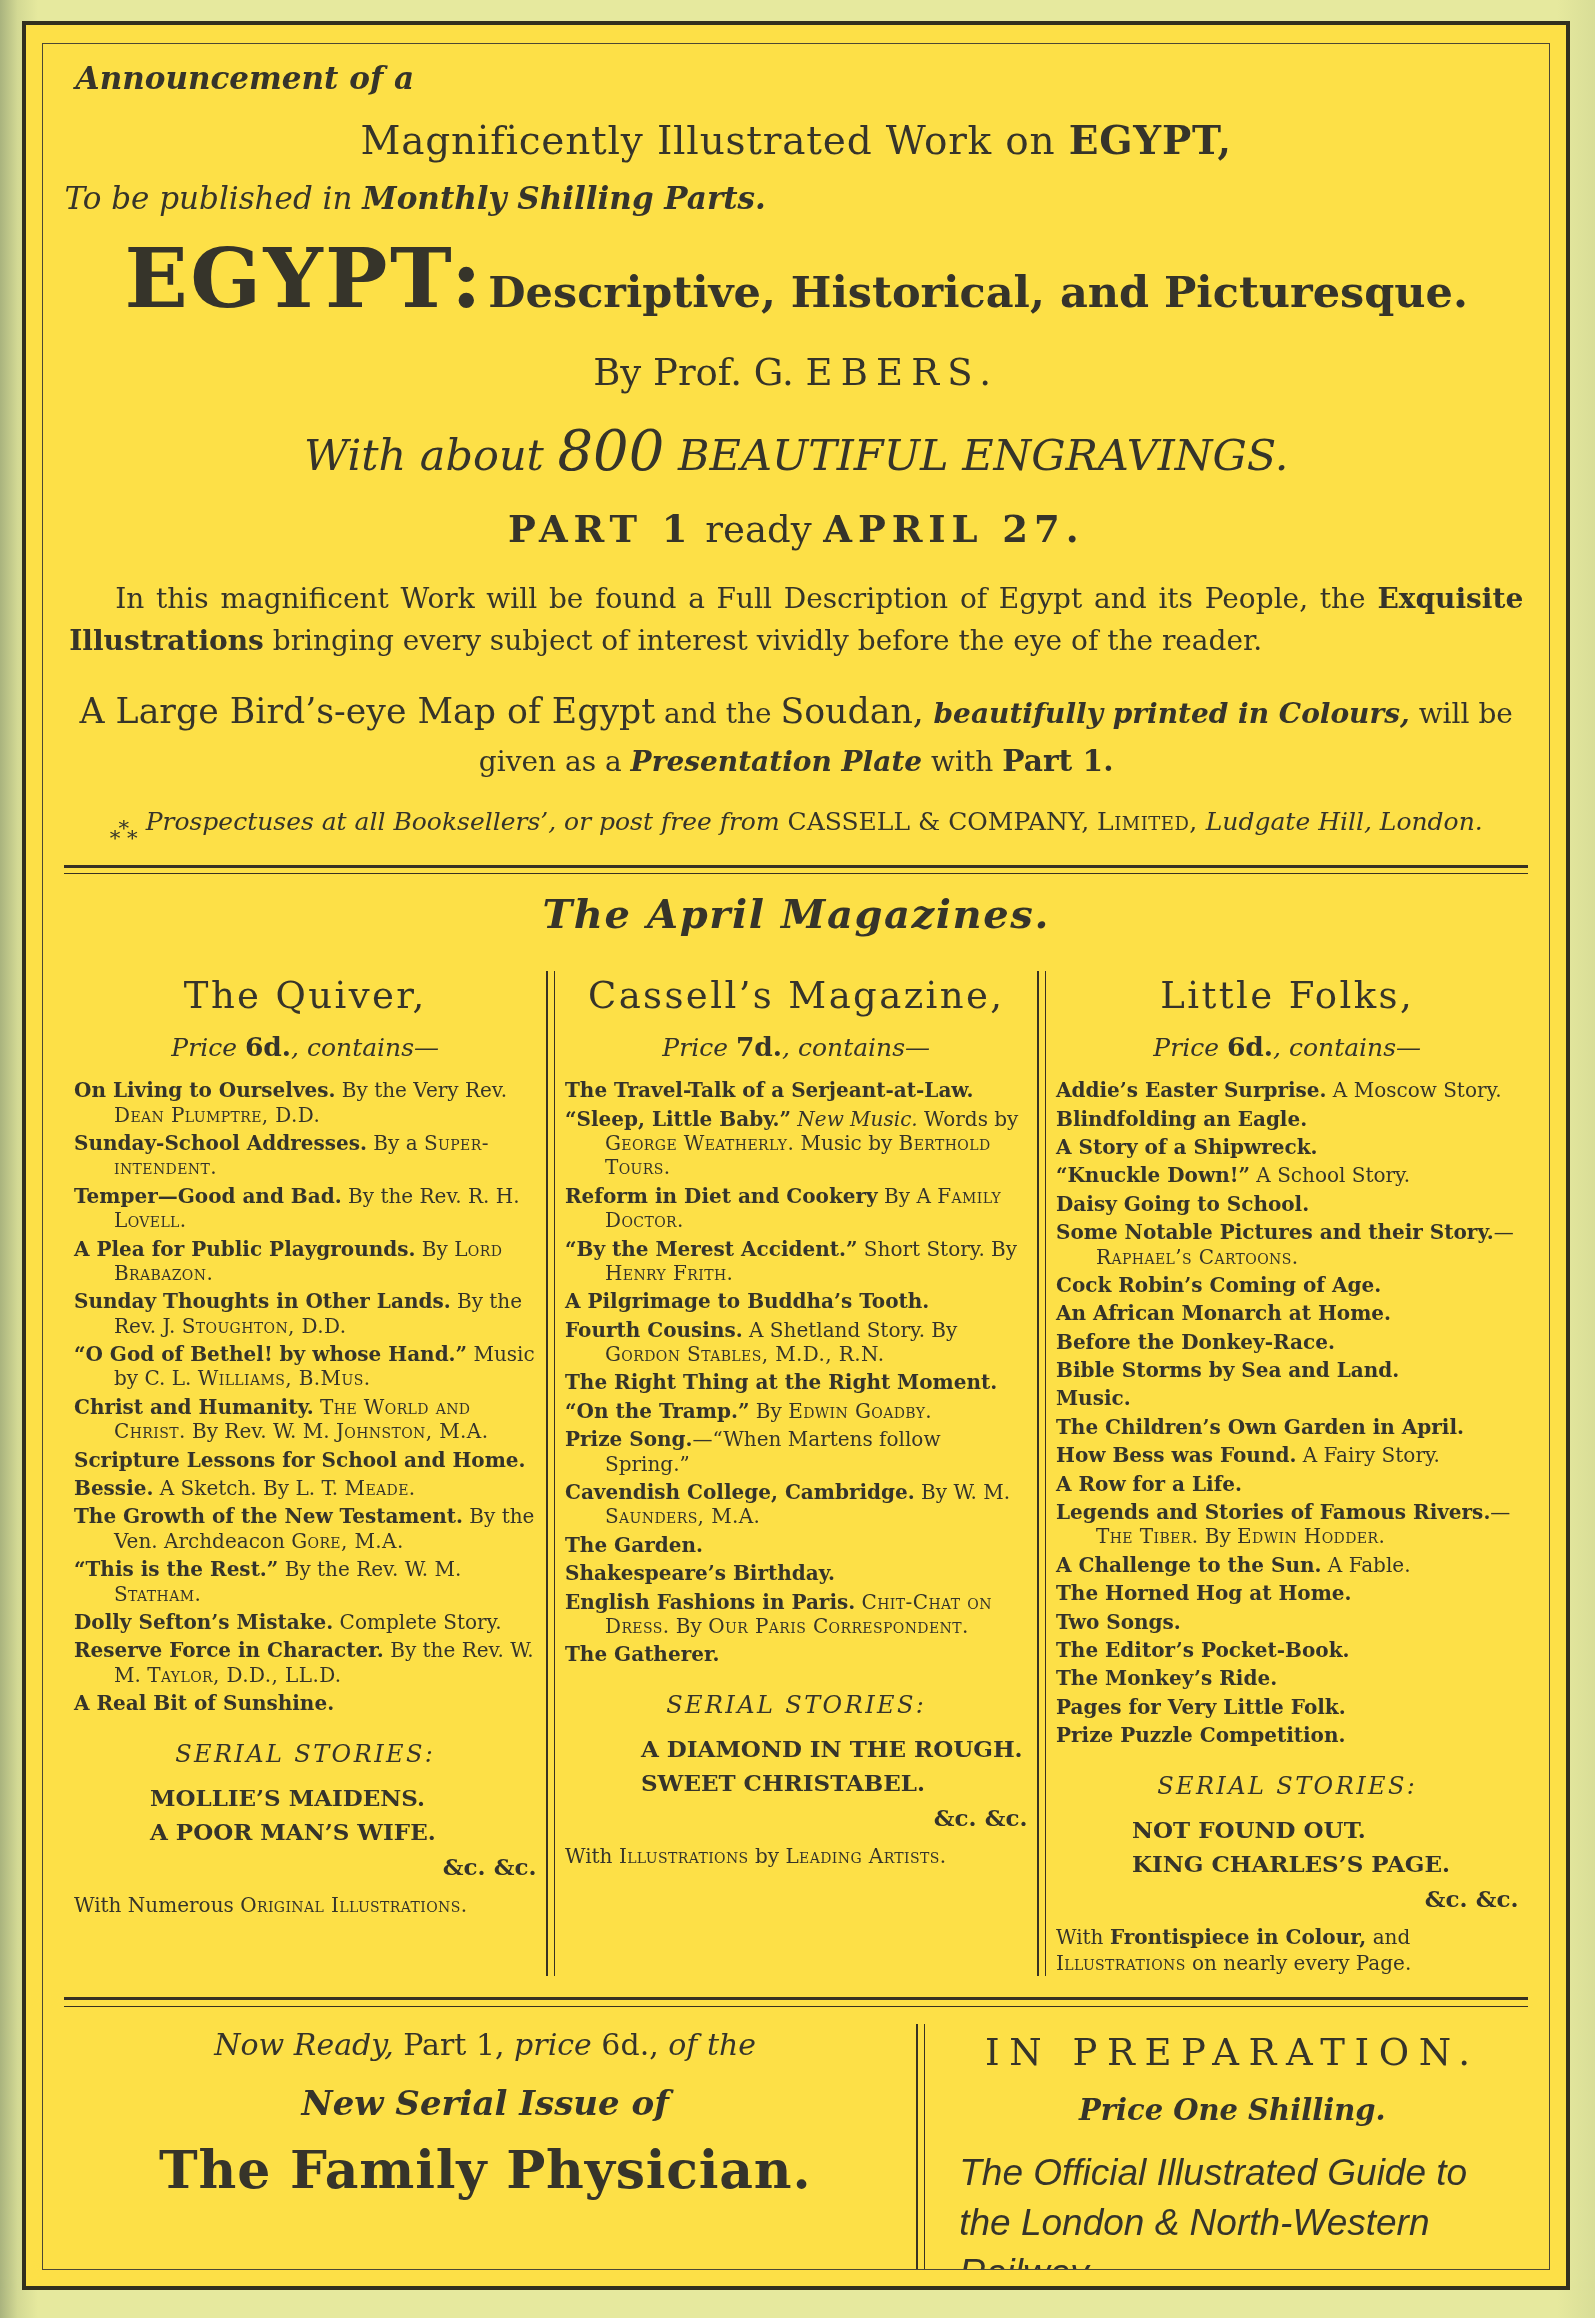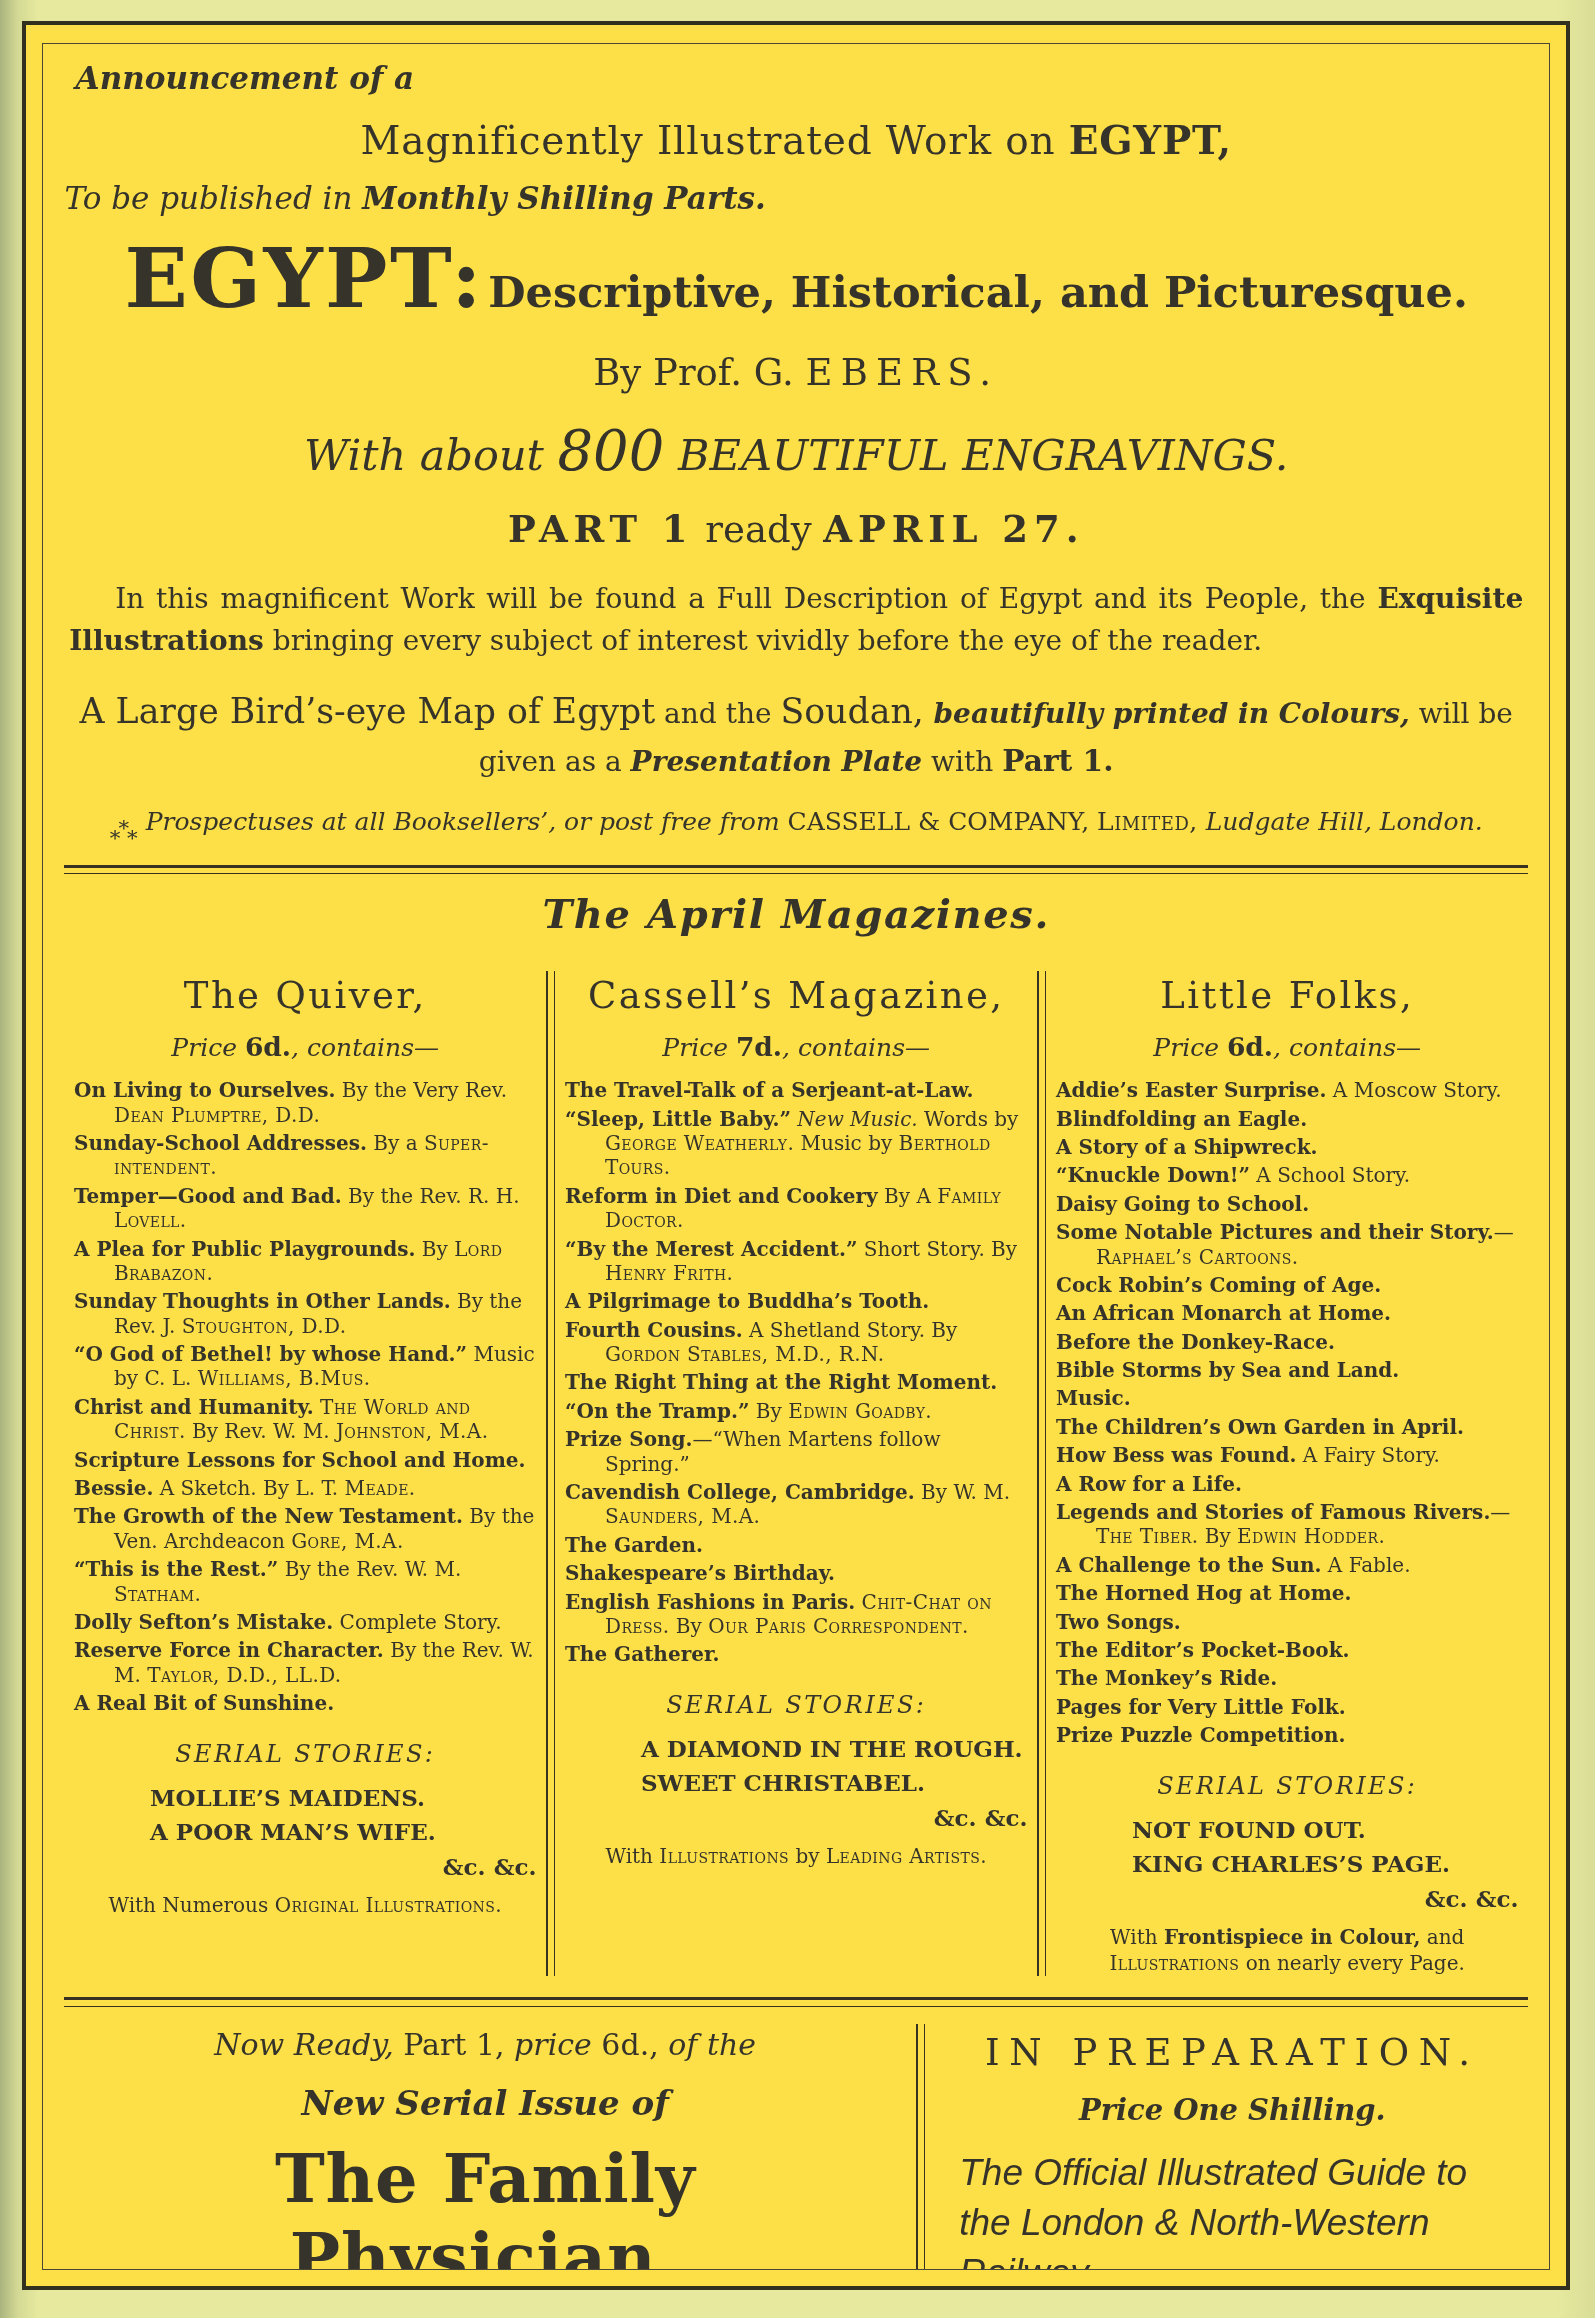--- a/index.html
+++ b/index.html
@@ -57,29 +57,29 @@
   .col{flex:1 1 0;padding:0 9.6px;min-width:0;}
   .vdiv{width:6.4px;border-left:2.4px solid #383222;border-right:1.6px solid #383222;}
   .mag-title{text-align:center;font-size:37px;font-weight:normal;letter-spacing:2.4px;margin:3.2px 0 0;}
   .price-line{text-align:center;font-size:25px;margin:14.4px 0 16px;}
   .items{font-size:20px;line-height:1.22;}
   .item{padding-left:40px;text-indent:-40px;margin-bottom:4px;}
   .serial-head{text-align:center;font-style:italic;font-size:24px;letter-spacing:2.4px;margin:24px 0 13px;}
   .serials{font-weight:bold;font-size:23px;line-height:1.5;}
   .serial{text-align:left;margin-left:76px;}
   .serial:last-child{text-align:right;margin-left:0;}
-  .col-footer{text-align:center;font-size:20px;margin-top:8px;line-height:1.3;}
+  .col-footer{font-size:20px;margin-top:8px;line-height:1.3;}
 
   
   .bottom{display:flex;margin-top:17.6px;align-items:stretch;}
   .fam{flex:1.42 1 0;padding:3.2px 13px 0 3.2px;min-width:0;}
   .prep{flex:1 1 0;padding:3.2px 1.6px 0 13px;min-width:0;}
   .now-ready{text-align:center;font-size:30px;}
   .serial-issue{text-align:center;font-style:italic;font-weight:bold;font-size:34px;margin-top:21px;}
-  .fam-title{text-align:center;font-size:67px;font-weight:bold;margin-top:16px;letter-spacing:0.8px;}
+  .fam-title{text-align:center;font-size:52px;font-weight:bold;margin-top:16px;letter-spacing:0.8px;}
 
   .prep-head{text-align:center;font-size:37px;letter-spacing:9.6px;margin-top:3.2px;}
   .prep-price{text-align:center;font-size:29px;font-weight:bold;font-style:italic;margin-top:19px;}
   .prep-title{font-size:37px;font-style:italic;font-family:"Liberation Sans","DejaVu Sans",sans-serif;margin-top:21px;padding-left:21px;line-height:1.35;}
 </style>
 </head>
 <body>
 
 <div class="outer-frame">
   <div class="inner-frame">

